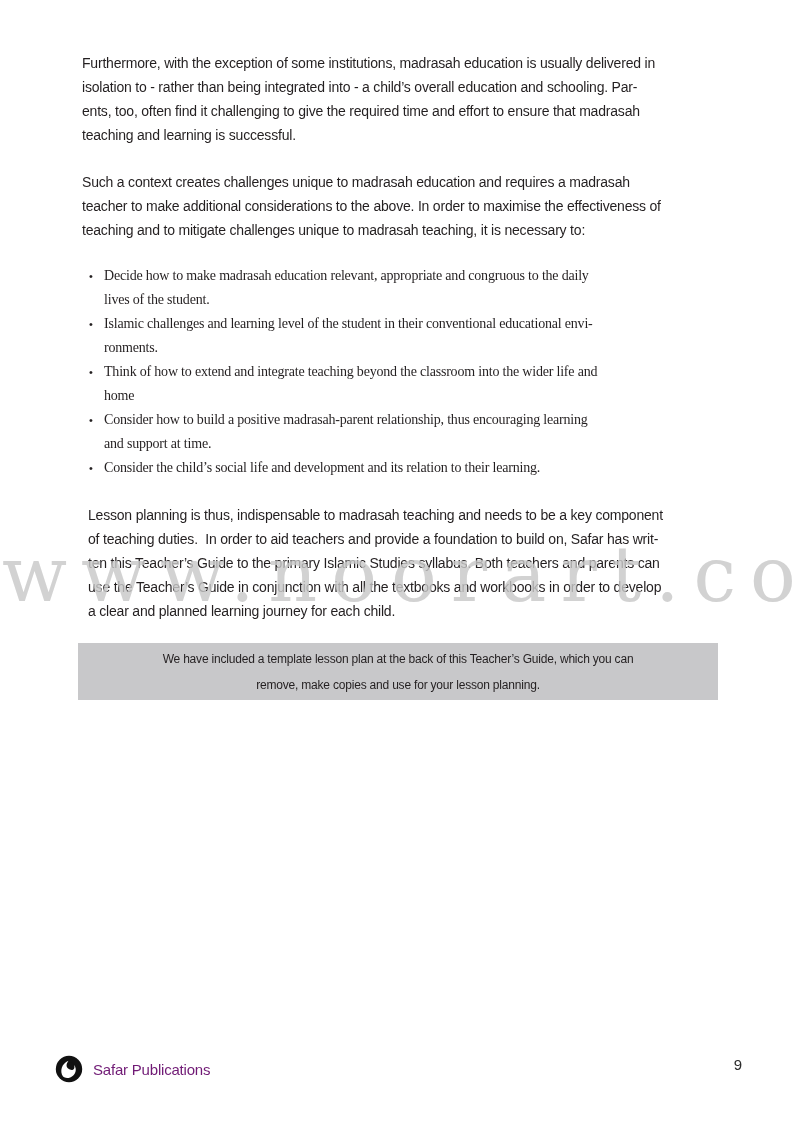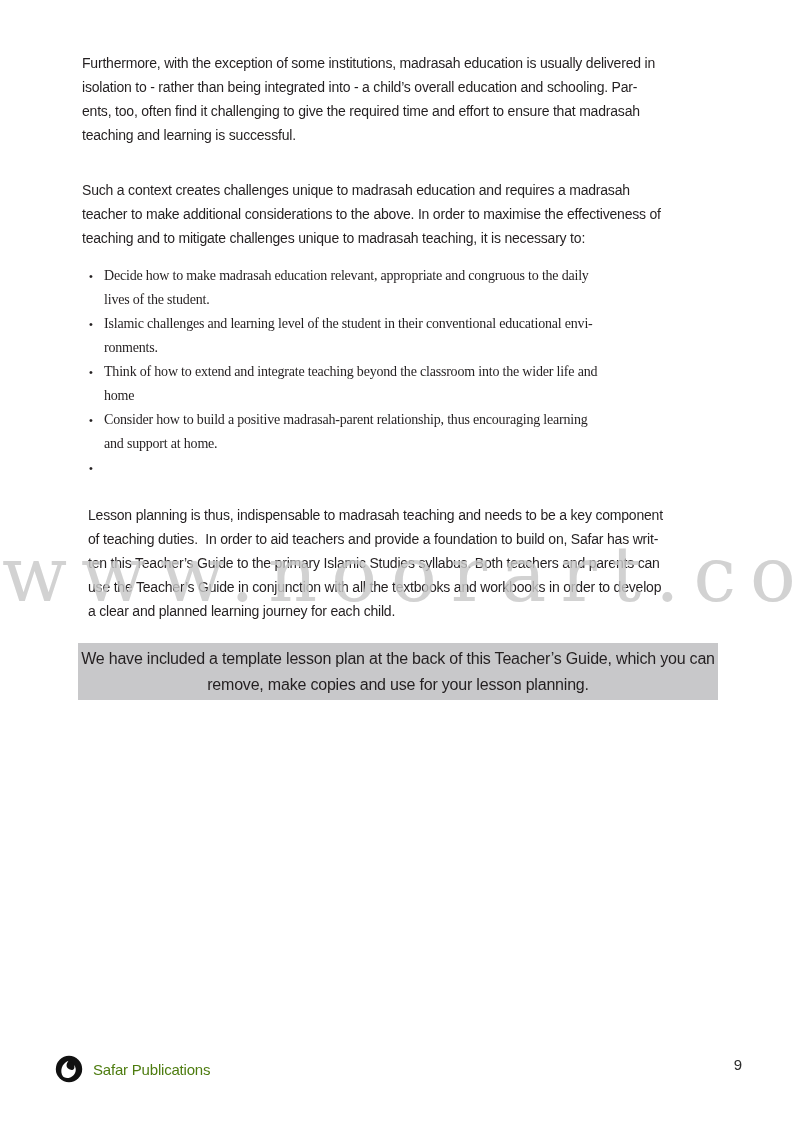--- a/index.html
+++ b/index.html
@@ -14,21 +14,21 @@
   }
   .para {
     position: absolute;
     left: 82px;
     font-size: 14px;
     line-height: 24px;
     letter-spacing: -0.2px;
     white-space: pre;
   }
   .p1 { top: 51px; }
-  .p2 { top: 170px; margin-top: 8px; }
+  .p2 { top: 170px; }
   .p3 { top: 503px; margin-left: 6px; }
   .list {
     position: absolute;
     left: 82px;
     top: 264px;
   }
   .bullet-item {
     display: flex;
     font-size: 14px;
     line-height: 24px;
@@ -49,21 +49,21 @@
     width: 640px;
     height: 57px;
     background: #c8c8ca;
     display: flex;
     align-items: center;
     justify-content: center;
   }
   .note-box-inner {
     white-space: pre-line;
     text-align: center;
-    font-size: 16px;
+    font-size: 12px;
     line-height: 26px;
     letter-spacing: -0.2px;
   }
   .watermark {
     position: absolute;
     left: 2px;
     top: 537px;
     width: 800px;
     font-family: "DejaVu Serif", serif;
     font-size: 76px;
@@ -78,21 +78,21 @@
     left: 55px;
     top: 1055px;
     display: flex;
     align-items: center;
     gap: 10px;
   }
   .footer-logo { width: 28px; height: 28px; display: block; }
   .publisher {
     font-size: 15px;
     letter-spacing: -0.2px;
-    color: #4d7c0f;
+    color: #701a75;
   }
   .page-number {
     position: absolute;
     left: 728px;
     top: 1056px;
     width: 20px;
     text-align: center;
     font-size: 15px;
     color: #2b2b2b;
   }
@@ -126,25 +126,26 @@
 
   <div class="bullet-item">
     <span class="bullet-marker">•</span>
     <span class="bullet-text">Think of how to extend and integrate teaching beyond the classroom into the wider life and
 home</span>
   </div>
 
   <div class="bullet-item">
     <span class="bullet-marker">•</span>
     <span class="bullet-text">Consider how to build a positive madrasah-parent relationship, thus encouraging learning
-and support at home.</span>
+and support at time.</span>
   </div>
 
   <div class="bullet-item">
     <span class="bullet-marker">•</span>
+    <span class="bullet-text">Consider the child’s social life and development and its relation to their learning.</span>
   </div>
 </div>
 
   <div class="para p3">Lesson planning is thus, indispensable to madrasah teaching and needs to be a key component
 of teaching duties.  In order to aid teachers and provide a foundation to build on, Safar has writ-
 ten this Teacher’s Guide to the primary Islamic Studies syllabus. Both teachers and parents can
 use the Teacher’s Guide in conjunction with all the textbooks and workbooks in order to develop
 a clear and planned learning journey for each child.</div>
 
   <div class="note-box">

